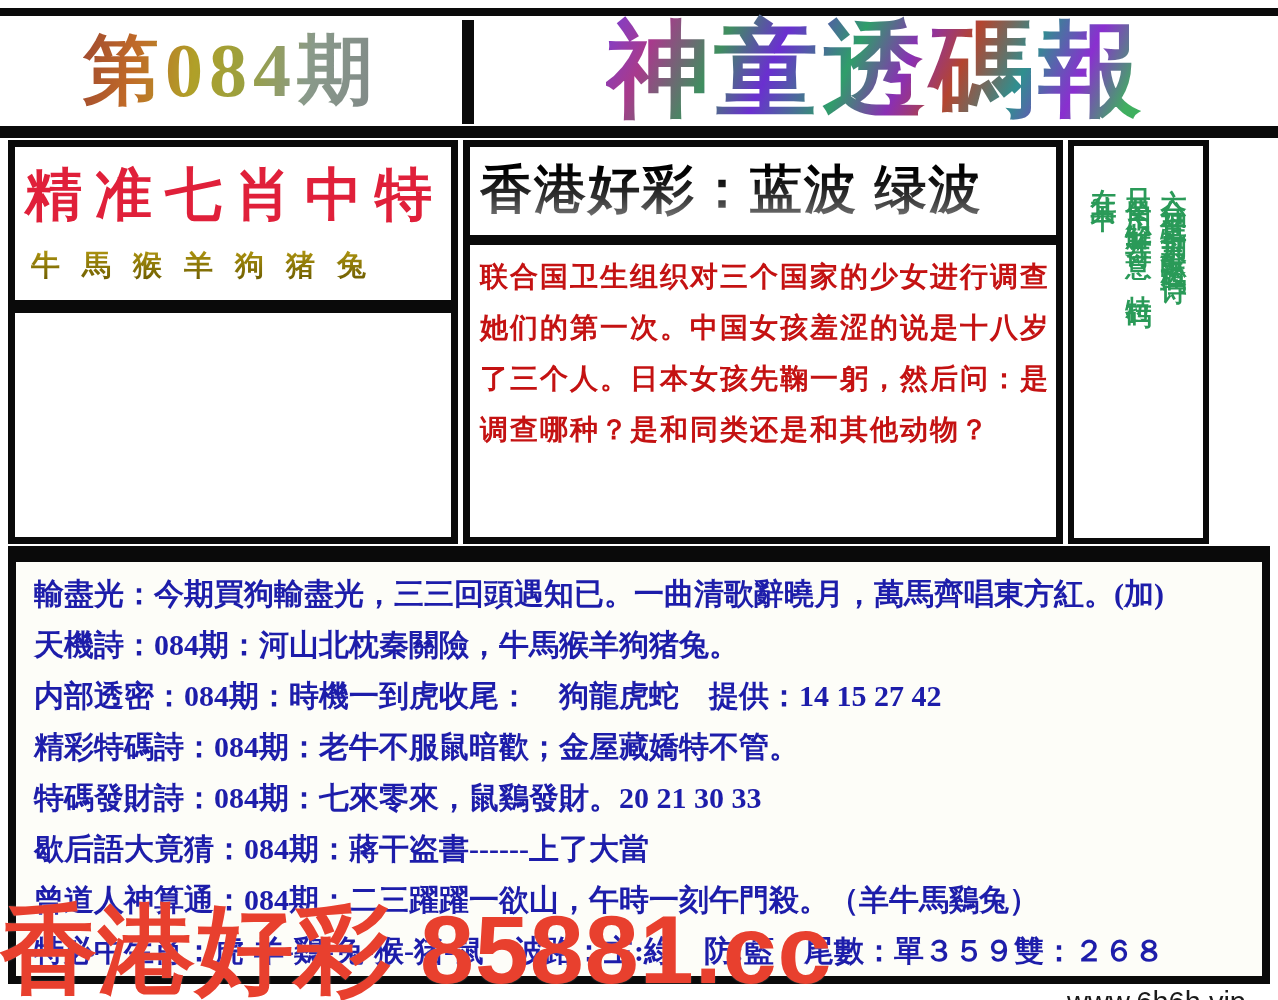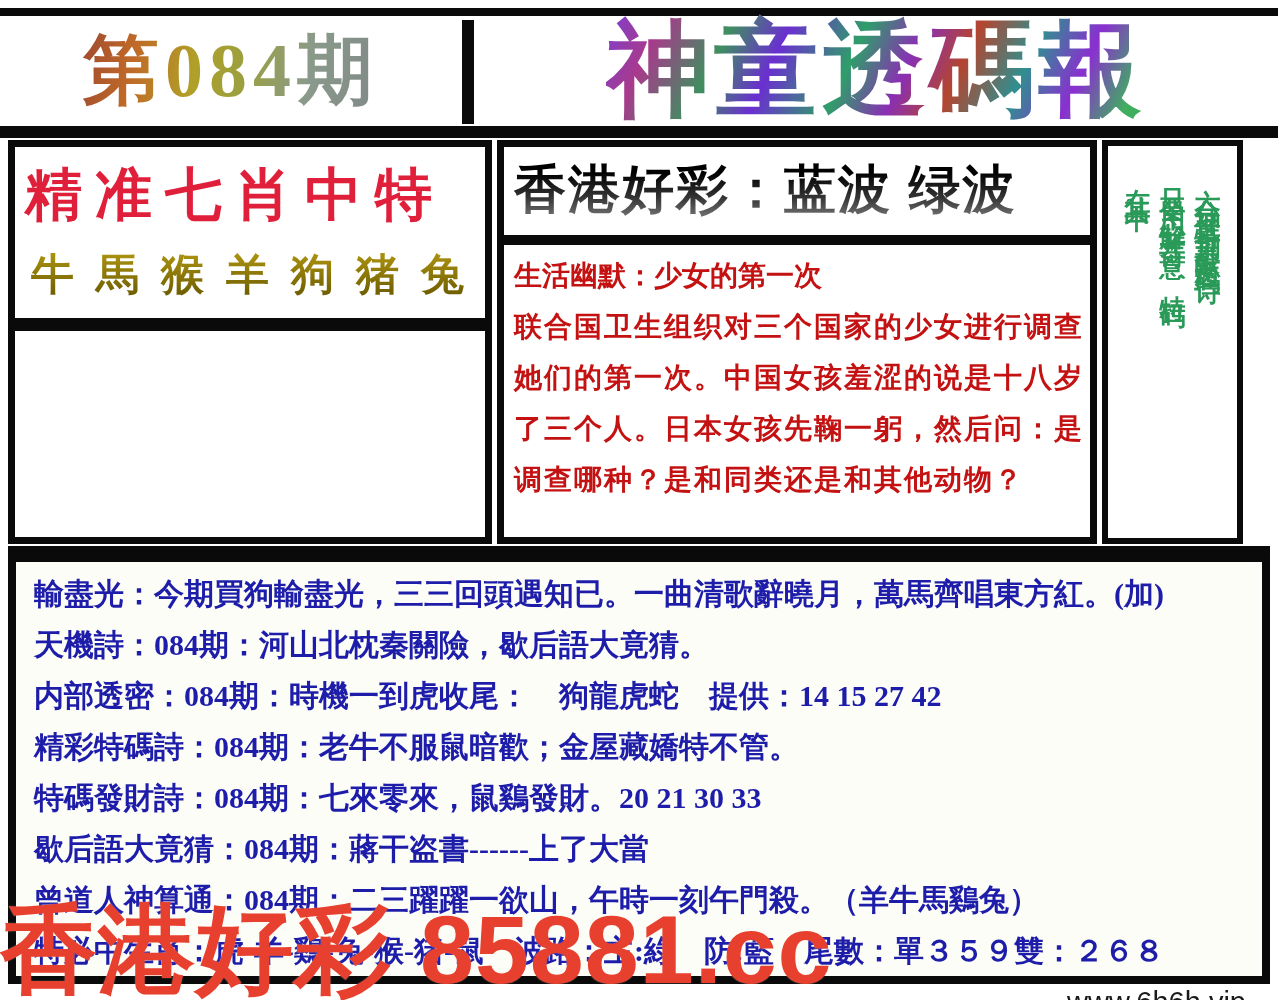--- a/index.html
+++ b/index.html
@@ -29,21 +29,21 @@
 
   
   .main-row{ position:absolute; left:8px; top:140px; width:1010px; height:404px; display:flex; gap:5px; }
   .panel{ background:#fff; border:7px solid #0a0a0a; }
   .left-panel{ width:484px; }
   .headline{
     margin:10px 6px 0 10px; font-size:57px; font-weight:bold; letter-spacing:13px;
     color:#e0203a; white-space:nowrap;
   }
   .zodiac-row{
-    margin:12px 6px 0 16px; font-size:43px; font-weight:bold; letter-spacing:22px;
+    margin:12px 6px 0 16px; font-size:29px; font-weight:bold; letter-spacing:22px;
     font-family:"Liberation Sans", sans-serif; white-space:nowrap;
     background:linear-gradient(180deg,#ad9410 10%,#6a5a00 90%);
     -webkit-background-clip:text; background-clip:text; -webkit-text-fill-color:transparent; color:#8a7a00;
   }
   .panel-rule{ height:13px; background:#0a0a0a; margin-top:14px; }
   .poems{ padding:8px 4px 0 8px; }
   .poem-line{
     font-size:33px; font-weight:bold; line-height:54px; white-space:nowrap;
     font-family:"Liberation Sans", sans-serif;
     background:linear-gradient(180deg,#241a08 5%,#5a431a 55%,#a8853a 100%);
@@ -110,41 +110,40 @@
     <div class="panel left-panel">
       <div class="headline">精准七肖中特</div>
       <div class="zodiac-row">牛馬猴羊狗猪兔</div>
       <div class="panel-rule"></div>
     </div>
 
     <div class="panel middle-panel">
       <div class="wave-header">香港好彩：蓝波 绿波</div>
       <div class="mid-rule"></div>
       <div class="humor">
-        <div class="humor-heading">生活幽默：少女的第一次</div>
         <div class="humor-line">联合国卫生组织对三个国家的少女进行调查</div>
         <div class="humor-line">她们的第一次。中国女孩羞涩的说是十八岁</div>
         <div class="humor-line">了三个人。日本女孩先鞠一躬，然后问：是</div>
         <div class="humor-line">调查哪种？是和同类还是和其他动物？</div>
       </div>
     </div>
 
     <div class="panel right-panel">
       <div class="v-wrap">
         <div class="v-col">六合神童特别奉献透码诗</div>
         <div class="v-col">只要用心解开诗意，特码</div>
         <div class="v-col">在其中。</div>
       </div>
     </div>
 
   </div>
 
   <div class="bottom-box">
     <div class="b-row">輸盡光：今期買狗輸盡光，三三回頭遇知已。一曲清歌辭曉月，萬馬齊唱東方紅。(加)</div>
-    <div class="b-row">天機詩：084期：河山北枕秦關險，歇后語大竟猜。</div>
+    <div class="b-row">天機詩：084期：河山北枕秦關險，牛馬猴羊狗猪兔。</div>
     <div class="b-row">内部透密：084期：時機一到虎收尾：　狗龍虎蛇　提供：14 15 27 42</div>
     <div class="b-row">精彩特碼詩：084期：老牛不服鼠暗歡；金屋藏嬌特不管。</div>
     <div class="b-row">特碼發財詩：084期：七來零來，鼠鷄發財。20 21 30 33</div>
     <div class="b-row">歇后語大竟猜：084期：蔣干盗書------上了大當</div>
     <div class="b-row">曾道人神算通：084期：二三躍躍一欲山，午時一刻午門殺。（羊牛馬鷄兔）</div>
     <div class="b-row">特必中生肖：虎-羊-鷄-兔-猴-猪-鼠　波路：主:綠　防:藍　尾數：單３５９雙：２６８</div>
   </div>
 
   <div class="watermark">香港好彩 85881.cc</div>
   <div class="site-url">www.6h6h.vip</div>

